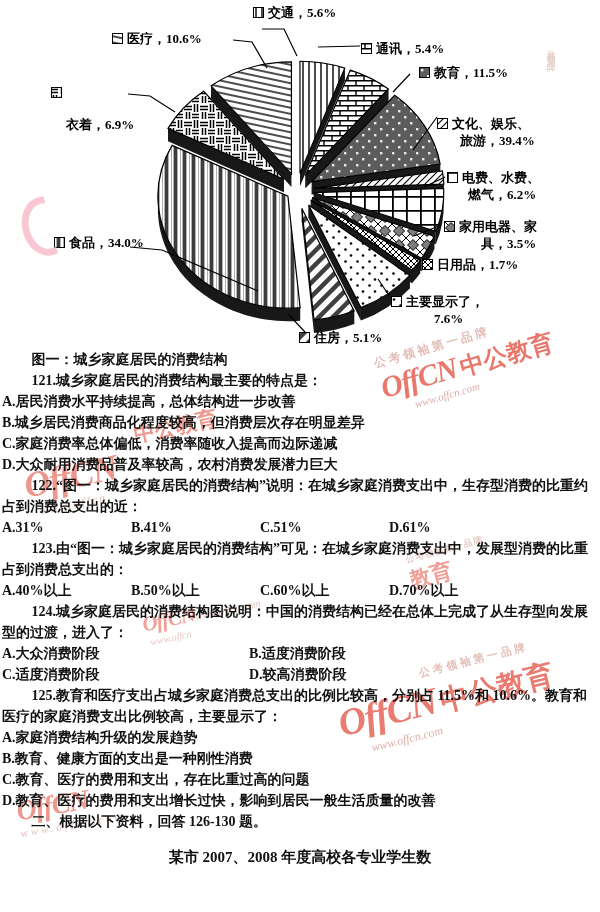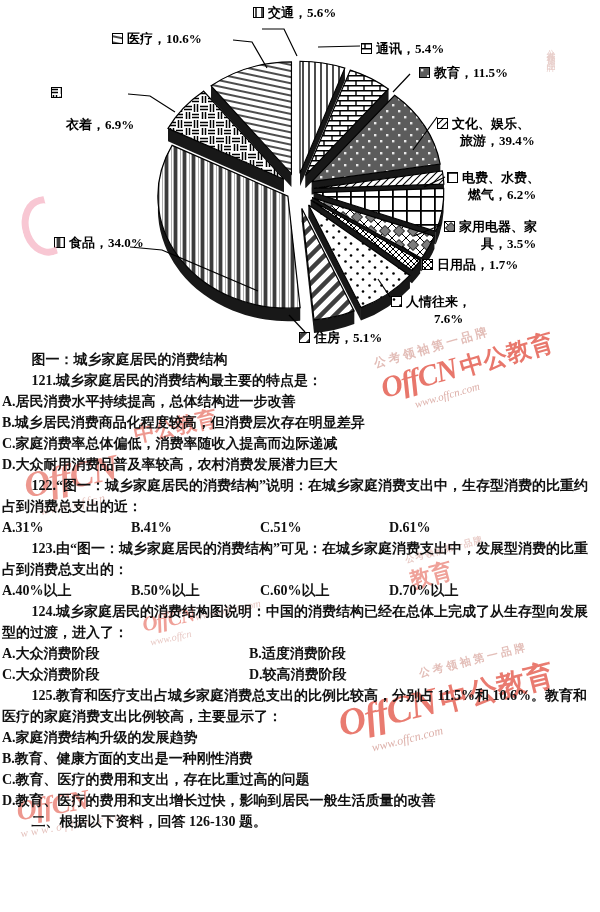--- a/index.html
+++ b/index.html
@@ -181,21 +181,21 @@
             <rect x="0.5" y="0.5" width="10" height="10" fill="url(#p-grid)" stroke="#000"></rect>
           </svg><span style="display: inline-block; vertical-align: top;"><span class="lline">电费、水费、</span><span class="lline" style="padding-left: 6px;">燃气，6.2%</span></span></div>
         <div class="plabel" style="left: 444px; top: 218px;"><svg width="11" height="11" class="lgicon">
             <rect x="0.5" y="0.5" width="10" height="10" fill="url(#p-diamond)" stroke="#000"></rect>
           </svg><span style="display: inline-block; vertical-align: top;"><span class="lline">家用电器、家</span><span class="lline" style="padding-left: 22px;">具，3.5%</span></span></div>
         <div class="plabel" style="left: 422px; top: 256px;"><svg width="11" height="11" class="lgicon">
             <rect x="0.5" y="0.5" width="10" height="10" fill="url(#p-smallcheck)" stroke="#000"></rect>
           </svg><span style="display: inline-block; vertical-align: top;"><span class="lline">日用品，1.7%</span></span></div>
         <div class="plabel" style="left: 391px; top: 293px;"><svg width="11" height="11" class="lgicon">
             <rect x="0.5" y="0.5" width="10" height="10" fill="url(#p-sparsedots)" stroke="#000"></rect>
-          </svg><span style="display: inline-block; vertical-align: top;"><span class="lline">人情往来，</span><span class="lline" style="padding-left: 28px;">7.6%</span></span></div>
+          </svg><span style="display: inline-block; vertical-align: top;"><span class="lline">主要显示了，</span><span class="lline" style="padding-left: 28px;">7.6%</span></span></div>
         <div class="plabel" style="left: 299px; top: 329px;"><svg width="11" height="11" class="lgicon">
             <rect x="0.5" y="0.5" width="10" height="10" fill="url(#p-diagwide)" stroke="#000"></rect>
           </svg><span style="display: inline-block; vertical-align: top;"><span class="lline">住房，5.1%</span></span></div>
         <div class="plabel" style="left: 54px; top: 234px;"><svg width="11" height="11" class="lgicon">
             <rect x="0.5" y="0.5" width="10" height="10" fill="url(#p-vbars)" stroke="#000"></rect>
           </svg><span style="display: inline-block; vertical-align: top;"><span class="lline">食品，34.0%</span></span></div>
         <div class="plabel" style="left: 51px; top: 84px;"><svg width="11" height="11" class="lgicon">
             <rect x="0.5" y="0.5" width="10" height="10" fill="url(#p-weave)" stroke="#000"></rect>
           </svg><span style="display: inline-block; vertical-align: top; margin-top: 32px;"><span class="lline">衣着，6.9%</span></span></div>
         <div class="plabel" style="left: 112px; top: 30px;"><svg width="11" height="11" class="lgicon">
@@ -250,23 +250,24 @@
         <p class="stem">121.城乡家庭居民的消费结构最主要的特点是：</p>
         <p class="opt">A.居民消费水平持续提高，总体结构进一步改善</p>
         <p class="opt">B.城乡居民消费商品化程度较高，但消费层次存在明显差异</p>
         <p class="opt">C.家庭消费率总体偏低，消费率随收入提高而边际递减</p>
         <p class="opt">D.大众耐用消费品普及率较高，农村消费发展潜力巨大</p>
         <p class="stem">122.“图一：城乡家庭居民的消费结构”说明：在城乡家庭消费支出中，生存型消费的比重约占到消费总支出的近：</p>
         <p class="optrow"><span class="optcell">A.31%</span><span class="optcell">B.41%</span><span class="optcell">C.51%</span><span class="optcell">D.61%</span></p>
         <p class="stem">123.由“图一：城乡家庭居民的消费结构”可见：在城乡家庭消费支出中，发展型消费的比重占到消费总支出的：</p>
         <p class="optrow"><span class="optcell">A.40%以上</span><span class="optcell">B.50%以上</span><span class="optcell">C.60%以上</span><span class="optcell">D.70%以上</span></p>
         <p class="stem">124.城乡家庭居民的消费结构图说明：中国的消费结构已经在总体上完成了从生存型向发展型的过渡，进入了：</p>
-        <p class="optgrid"><span class="optcell">A.大众消费阶段</span><span class="optcell">B.适度消费阶段</span><span class="optcell">C.大众消费阶段</span><span class="optcell">D.较高消费阶段</span></p>
+        <p class="optgrid"><span class="optcell">A.大众消费阶段</span><span class="optcell">B.适度消费阶段</span><span class="optcell">C.适度消费阶段</span><span class="optcell">D.较高消费阶段</span></p>
         <p class="stem">125.教育和医疗支出占城乡家庭消费总支出的比例比较高，分别占 11.5%和 10.6%。教育和医疗的家庭消费支出比例较高，主要显示了：</p>
         <p class="opt">A.家庭消费结构升级的发展趋势</p>
         <p class="opt">B.教育、健康方面的支出是一种刚性消费</p>
         <p class="opt">C.教育、医疗的费用和支出，存在比重过高的问题</p>
         <p class="opt">D.教育、医疗的费用和支出增长过快，影响到居民一般生活质量的改善</p>
       </div>
     <p class="section-line">二、根据以下资料，回答 126-130 题。</p>
   </div>
 
+  <div class="next-title">某市 2007、2008 年度高校各专业学生数</div>
 </div>
 
 </body></html>

